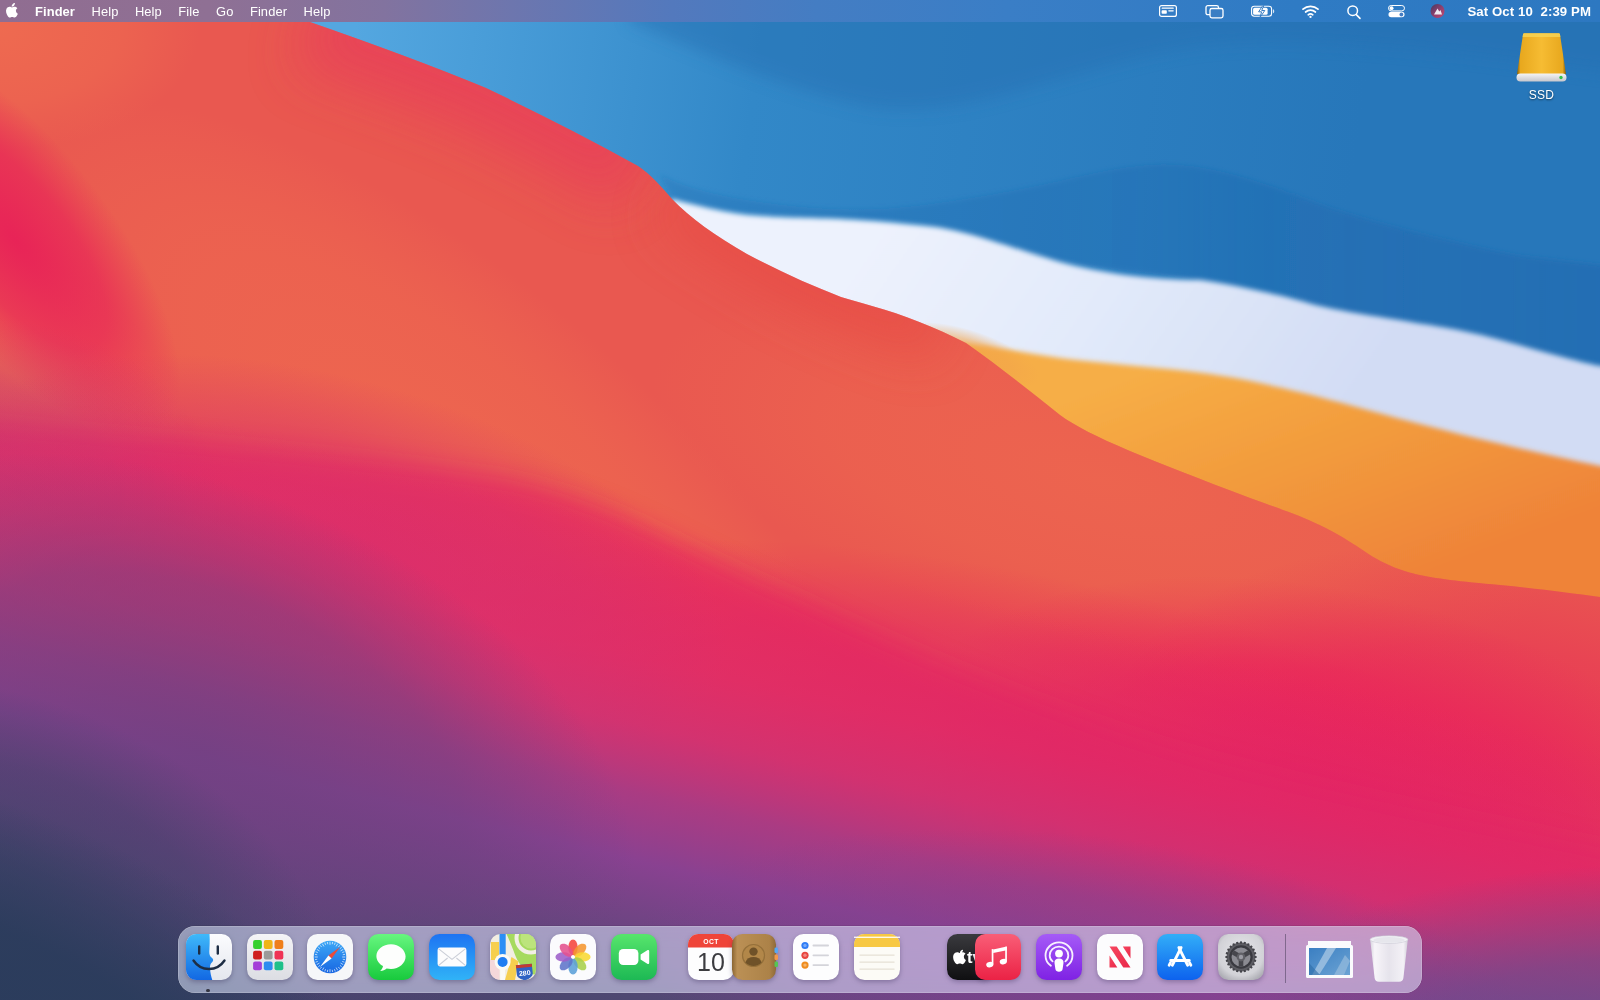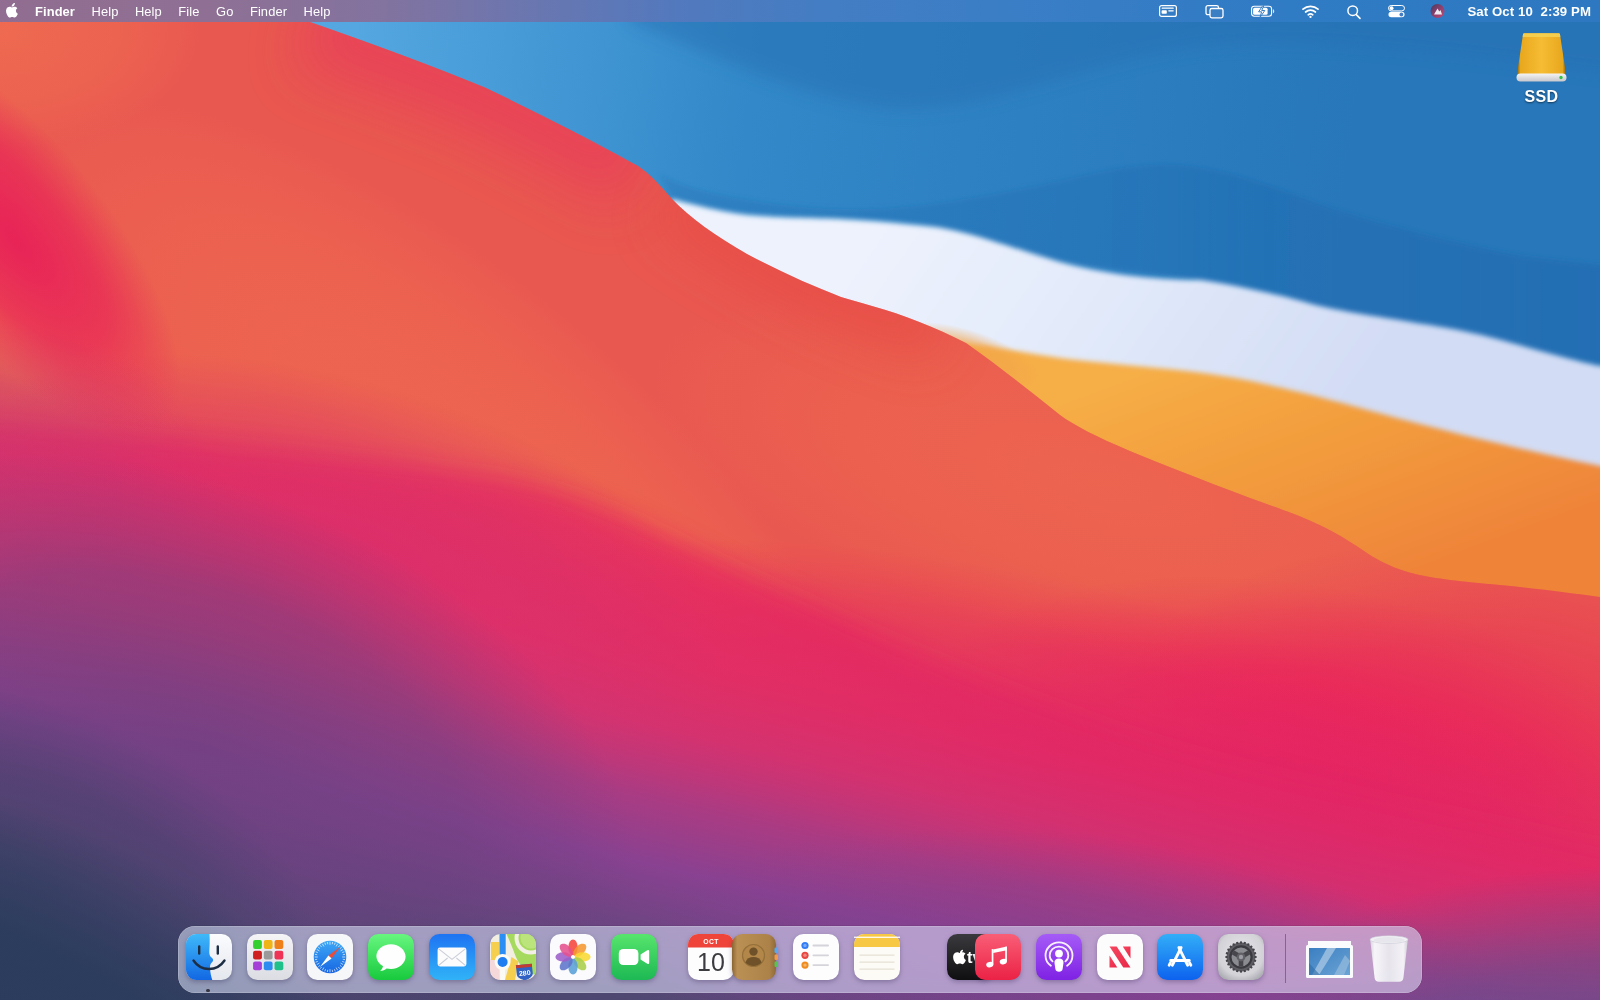--- a/index.html
+++ b/index.html
@@ -8,21 +8,21 @@
 #menubar{position:absolute;top:0;left:0;width:1600px;height:22px;display:flex;justify-content:space-between;align-items:center;color:#fff;
  background:linear-gradient(90deg,#906d91 0%,#8f7094 13%,#82739f 24%,#6d76ae 32%,#5379bd 42%,#447dc3 51%,#3a7ec6 63%,#2f7bc4 81%,#2d78c1 100%);}
 .ml{display:flex;align-items:flex-start;padding-left:5px;}
 .mi{font-size:12.9px;margin-right:16.5px;letter-spacing:0.1px;}
 .mi.b{font-weight:bold;}
 .apple{margin-right:17px;margin-top:-1px;}
 .mr{display:flex;align-items:center;gap:13px;}
 .mr svg{display:block;}
 .clock{font-size:13.2px;font-weight:bold;margin-left:9px;padding-right:9px;white-space:pre;letter-spacing:0.1px;}
 #ssd{position:absolute;left:1516px;top:33px;width:51px;text-align:center;}
-#ssdlabel{margin-top:2px;font-size:16px;font-weight:bold;color:#fff;text-shadow:0 1px 2px rgba(0,0,0,0.55);letter-spacing:0.3px;}
+#ssdlabel{margin-top:2px;font-size:12px;font-weight:normal;color:#fff;text-shadow:0 1px 2px rgba(0,0,0,0.55);letter-spacing:0.3px;}
 #dock{position:absolute;left:178px;top:925.5px;width:1244px;height:67px;border-radius:17px;
  background:rgba(224,233,254,0.54);backdrop-filter:blur(30px) saturate(1.1);
  box-shadow:inset 0 0 0 0.5px rgba(255,255,255,0.35), 0 0 0 0.5px rgba(0,0,0,0.12);}
 .di{position:absolute;top:8.5px;width:46px;height:46px;}
 .di svg{display:block;width:46px;height:46px;filter:drop-shadow(0 2px 2.5px rgba(30,20,60,0.3));}
 #dsep{position:absolute;left:1285px;top:934px;width:1px;height:49px;background:rgba(40,35,60,0.42);}
 #fdot{position:absolute;left:206px;top:988.5px;width:3.5px;height:3.5px;border-radius:50%;background:#23232d;opacity:0.85;}
 </style>
 </head>
 <body>

